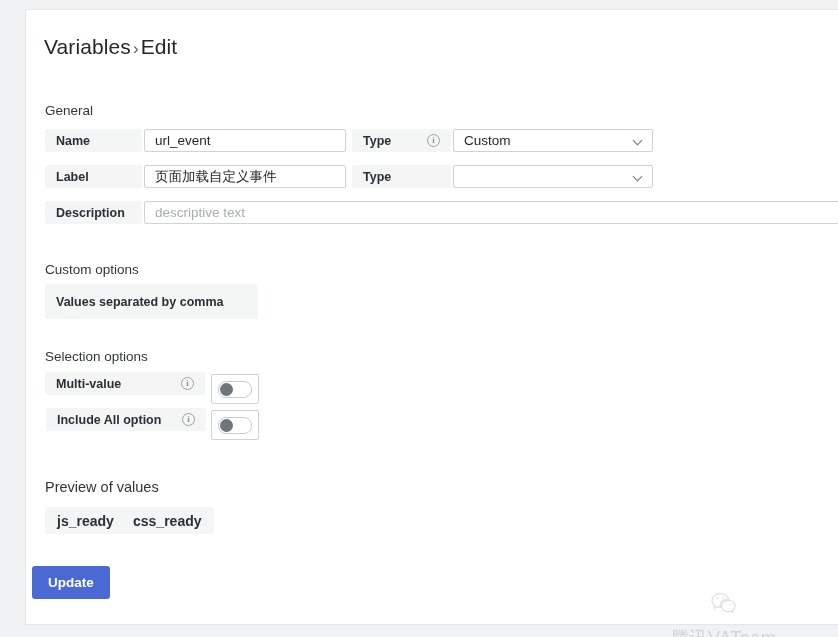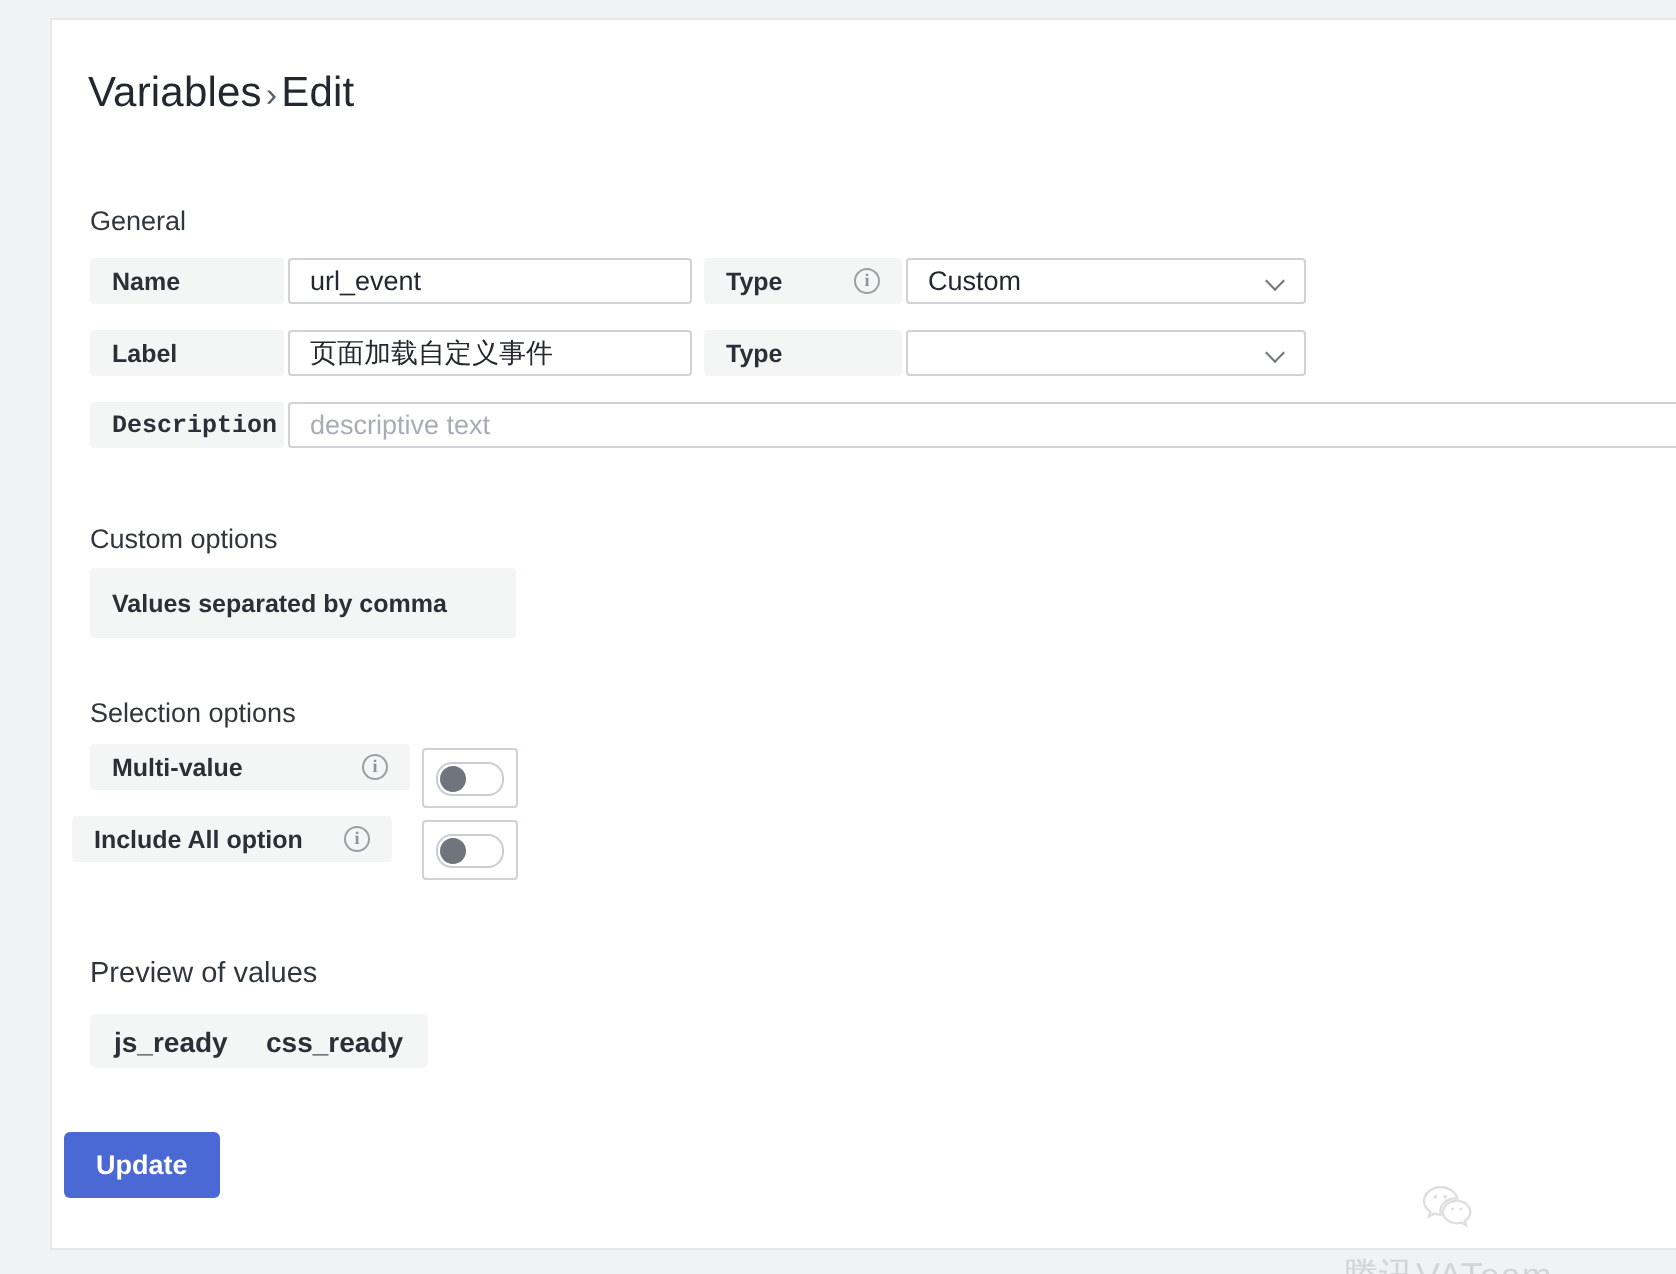--- a/index.html
+++ b/index.html
@@ -294,21 +294,21 @@
 
   <div class="row" style="left:326px; top:155px;">
     <div class="fld-label" style="width:99px;">Type</div>
     <div class="ctrl select" style="width:200px;">
       <span></span>
       <span class="chevron"></span>
     </div>
   </div>
 
   <div class="row" style="left:19px; top:191px;">
-    <div class="fld-label" style="width:97px;font-family:Liberation Mono, monospace;">Description</div>
+    <div class="fld-label" style="width:97px;">Description</div>
     <div class="ctrl placeholder-text" style="width:810px;">descriptive text</div>
   </div>
 
   <div class="section-heading" style="top:252px;">Custom options</div>
 
   <div class="row" style="left:19px; top:274px; height:35px;">
     <div class="fld-label" style="width:213px; height:35px;">Values separated by comma</div>
   </div>
 
   <div class="section-heading" style="top:339px;">Selection options</div>
@@ -318,21 +318,21 @@
       <span>Multi-value</span>
       <span class="info-icon">i</span>
     </div>
   </div>
   <div class="toggle-box" style="left:185px; top:364px;">
     <div class="toggle-track">
       <div class="toggle-knob"></div>
     </div>
   </div>
 
-  <div class="row" style="left:10px; top:398px;">
+  <div class="row" style="left:20px; top:398px;">
     <div class="fld-label with-icon" style="width:160px;">
       <span>Include All option</span>
       <span class="info-icon">i</span>
     </div>
   </div>
   <div class="toggle-box" style="left:185px; top:400px;">
     <div class="toggle-track">
       <div class="toggle-knob"></div>
     </div>
   </div>

